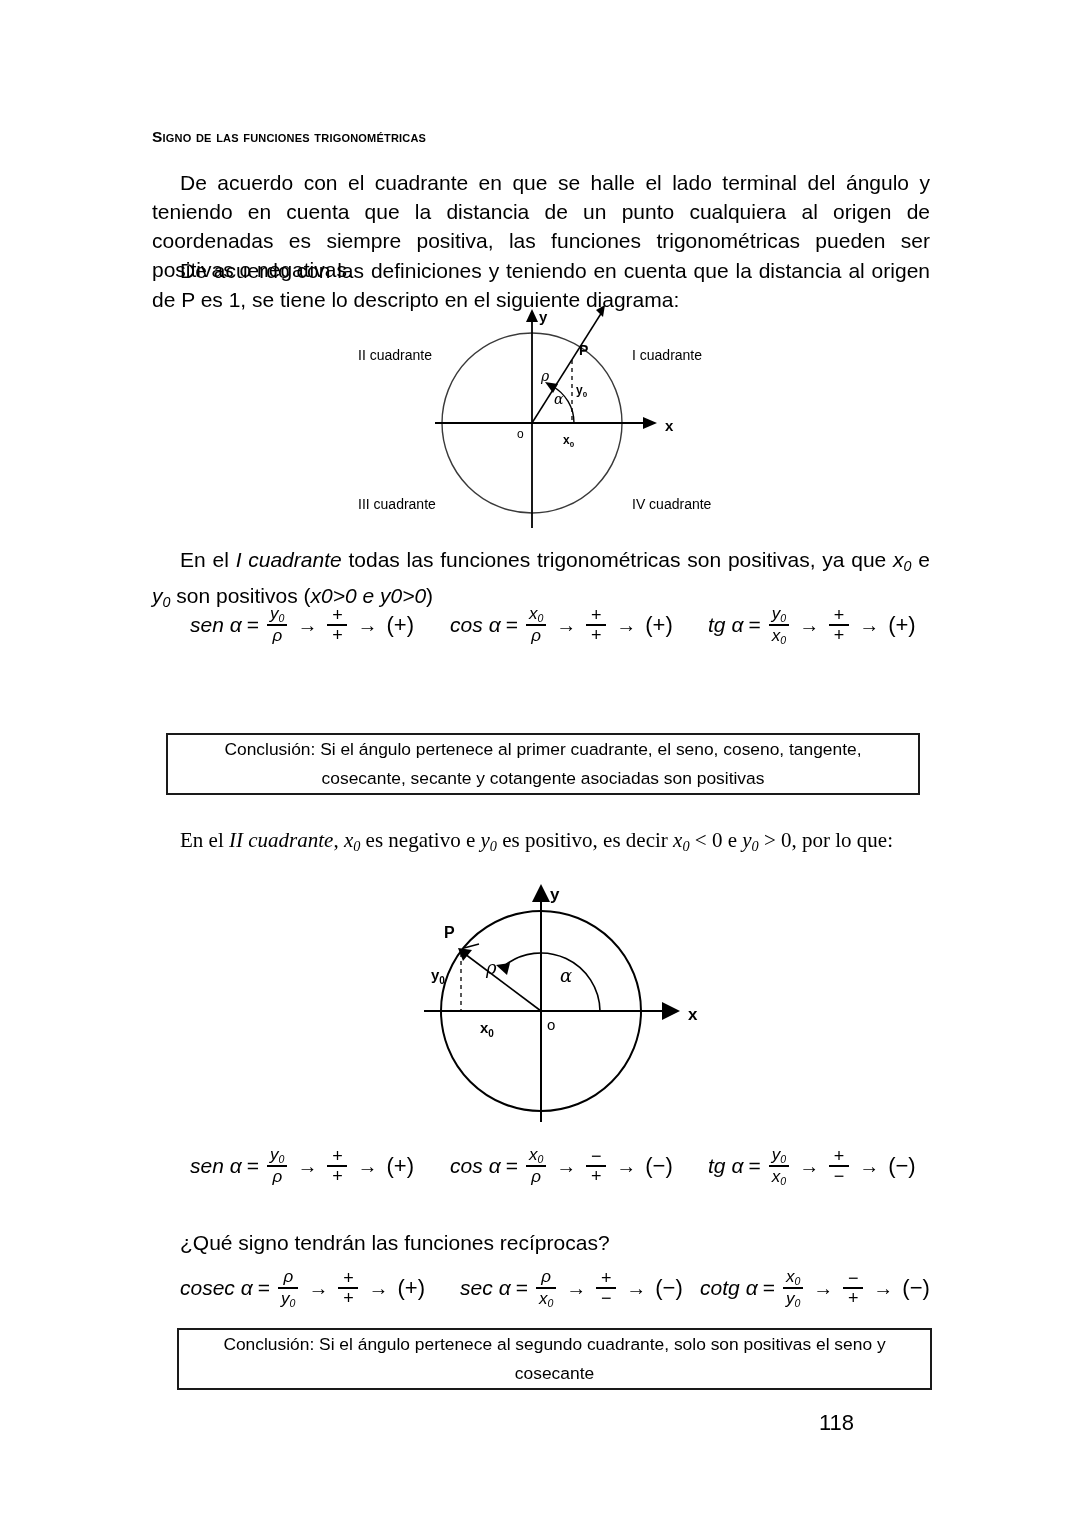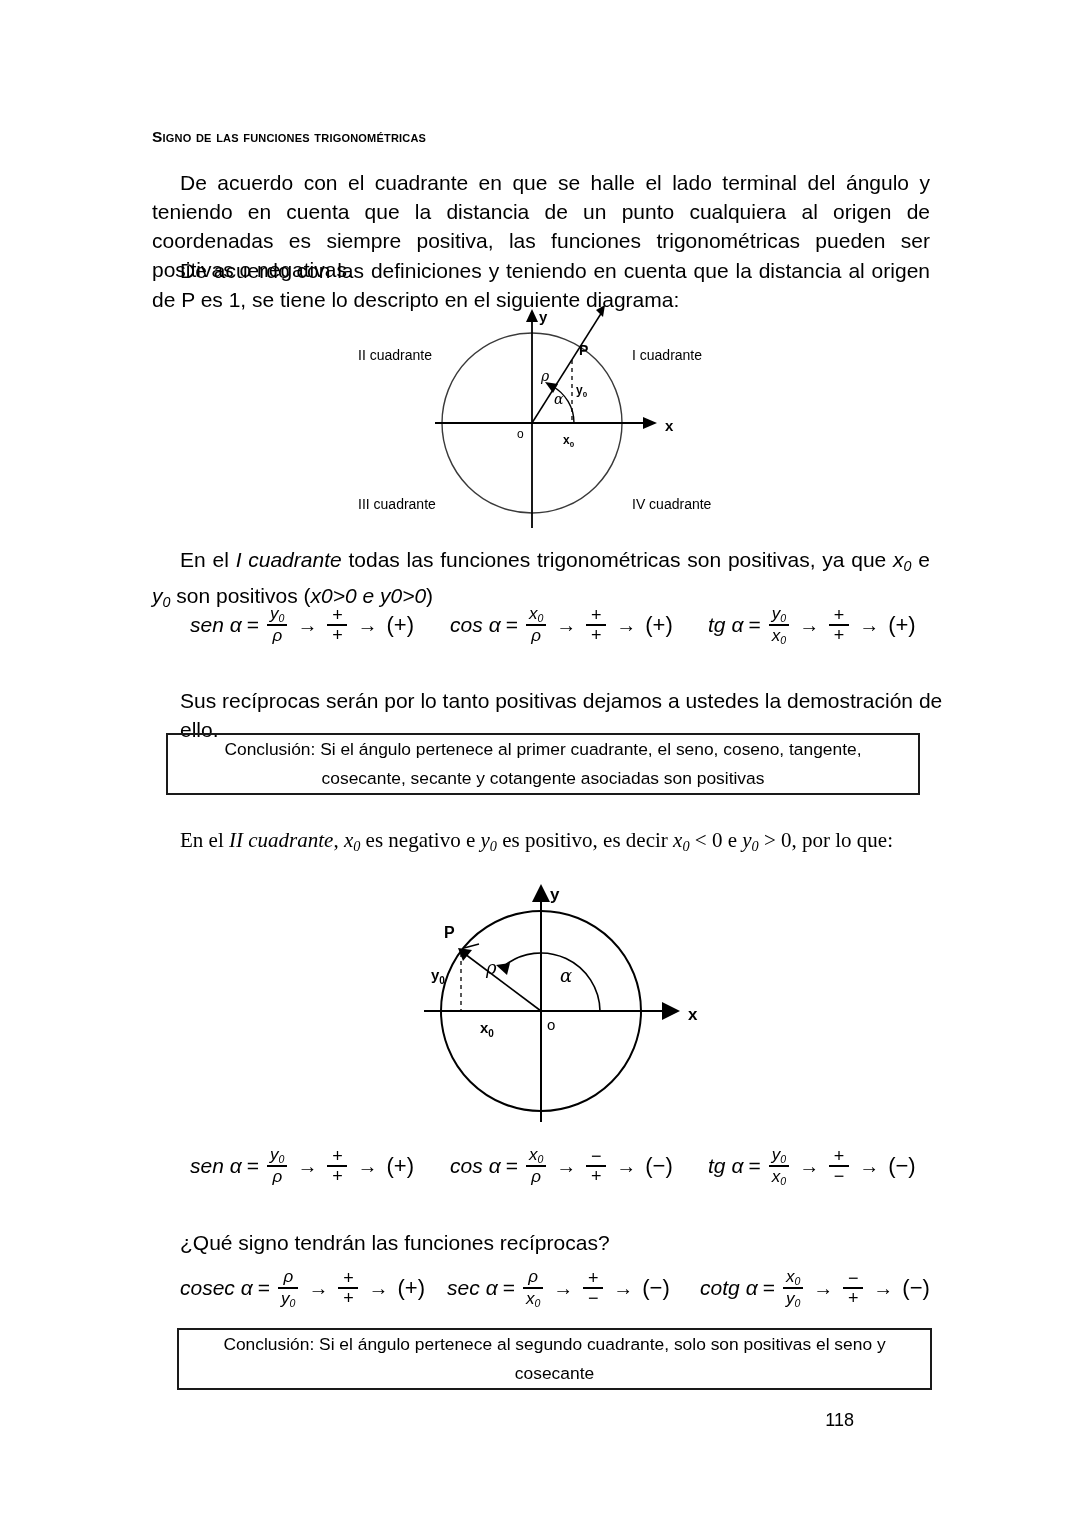--- a/index.html
+++ b/index.html
@@ -70,21 +70,21 @@
     line-height: 29px;
     text-align: center;
     padding: 0 18px;
   }
 
   
   .page-number {
     position: absolute;
     right: 150px;
     top: 1410px;
-    font-size: 18px;
+    font-size: 22px;
   }
 
   
   .formula-row {
     position: absolute;
     left: 0;
     width: 1080px;
     height: 60px;
   }
   .formula {
@@ -244,21 +244,20 @@
       <span class="frac sign">
         <span class="num">+</span>
         <span class="bar"></span>
         <span class="den">+</span>
       </span>
       <span class="arrow">→</span>
       <span class="paren">(+)</span>
     </div>
   </div>
 
-  <div class="para noindent plain" style="top:686px; left:180px;">Sus recíprocas serán por lo tanto positivas dejamos a ustedes la demostración de ello.</div>
 
   <div class="concl-box" style="left:166px; top:733px; width:754px; height:62px;">
     <div class="concl-text">Conclusión: Si el ángulo pertenece al primer cuadrante, el seno, coseno, tangente, cosecante, secante y cotangente asociadas son positivas</div>
   </div>
 
   <div class="para noindent plain" style="top:826px; left:180px;font-family:Liberation Serif, serif;">
     <span>En el </span><span class="it">II cuadrante</span><span>, <span class="it">x</span><sub class="t">0</sub> es negativo e <span class="it">y</span><sub class="t">0</sub> es positivo, es decir <span class="it">x</span><sub class="t">0</sub> &lt; 0 e <span class="it">y</span><sub class="t">0</sub> &gt; 0, por lo que:</span>
   </div>
 
   <div class="diagram" style="left:400px; top:870px;">
@@ -369,21 +368,21 @@
       <span class="arrow">→</span>
       <span class="frac sign">
         <span class="num">+</span>
         <span class="bar"></span>
         <span class="den">+</span>
       </span>
       <span class="arrow">→</span>
       <span class="paren">(+)</span>
     </div>
 
-    <div class="formula" style="left:447px;">
+    <div class="formula" style="left:460px;">
       <span class="fname">sec</span>
       <span>α</span>
       <span class="op">=</span>
       <span class="frac">
         <span class="num"><span>ρ</span><sub></sub></span>
         <span class="bar"></span>
         <span class="den"><span>x</span><sub>0</sub></span>
       </span>
       <span class="arrow">→</span>
       <span class="frac sign">

